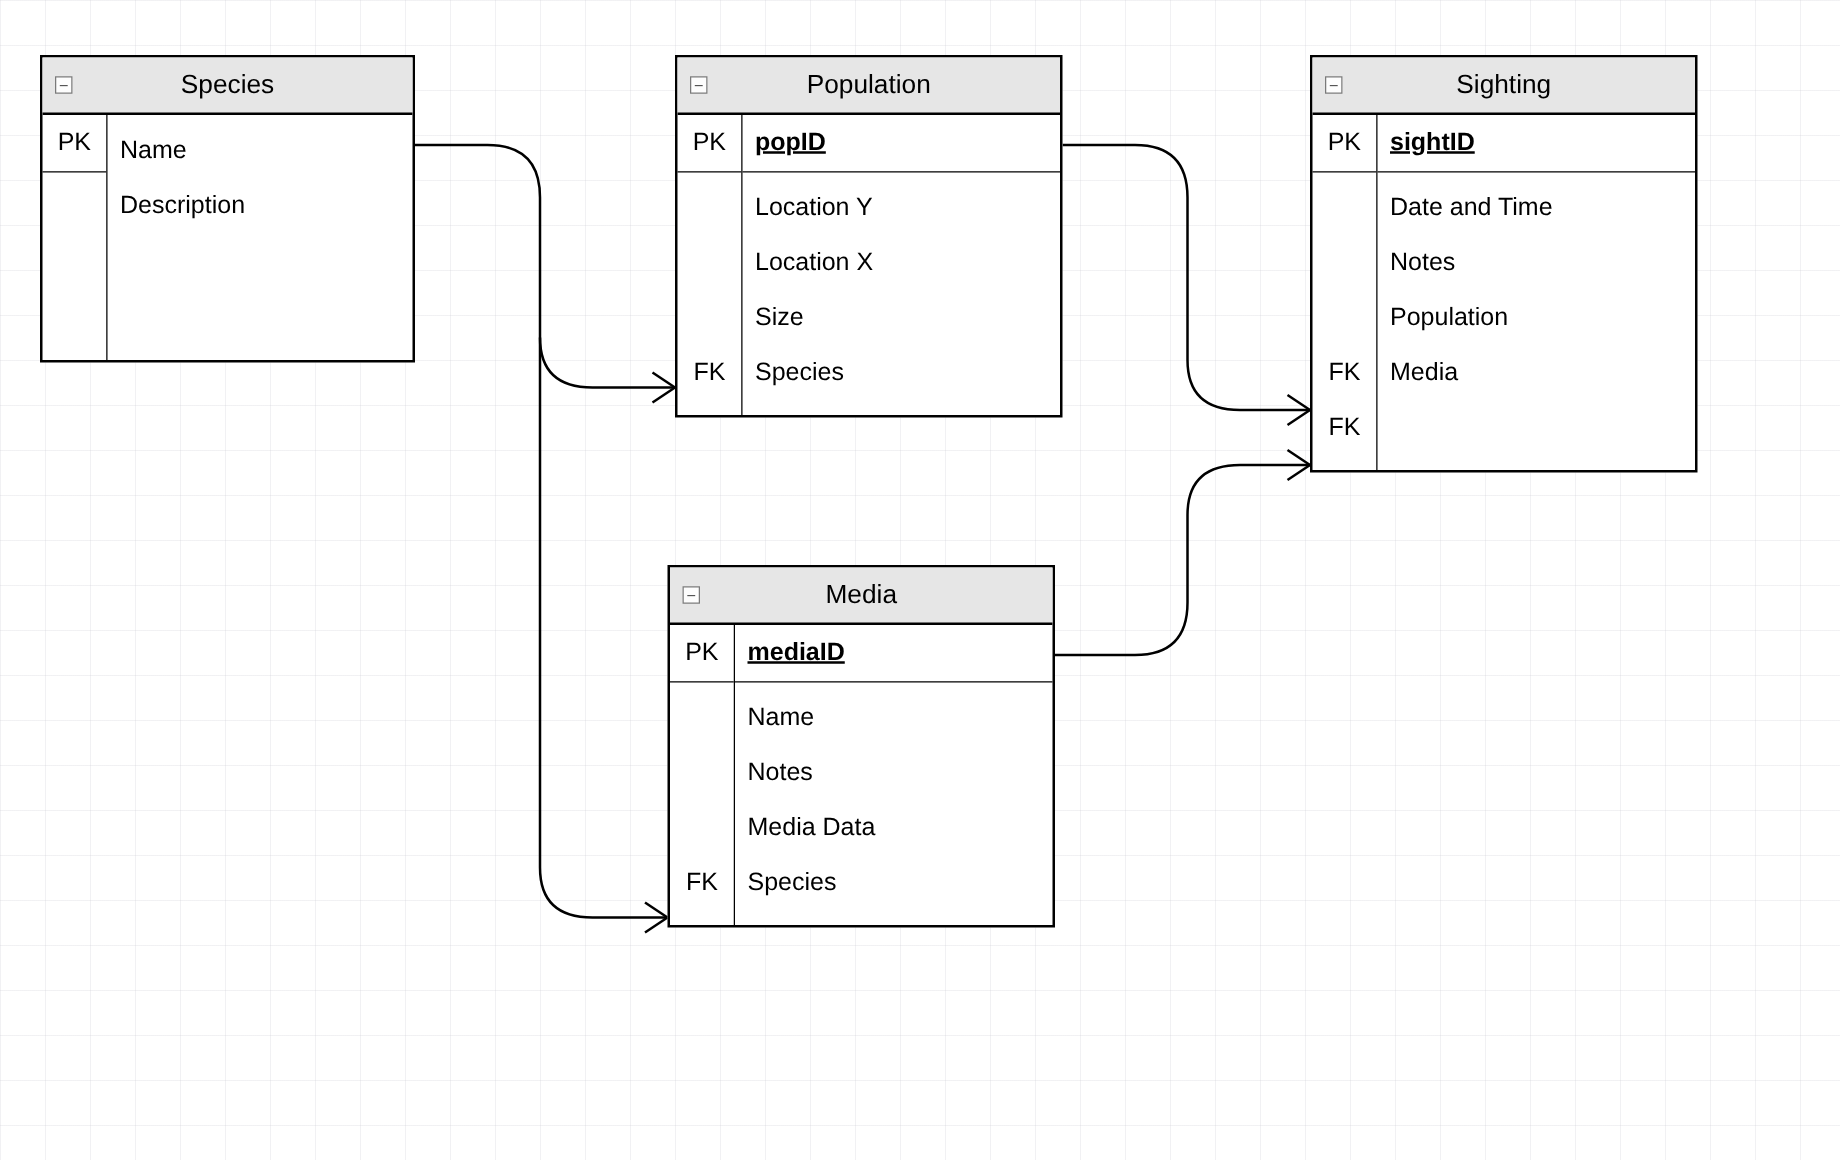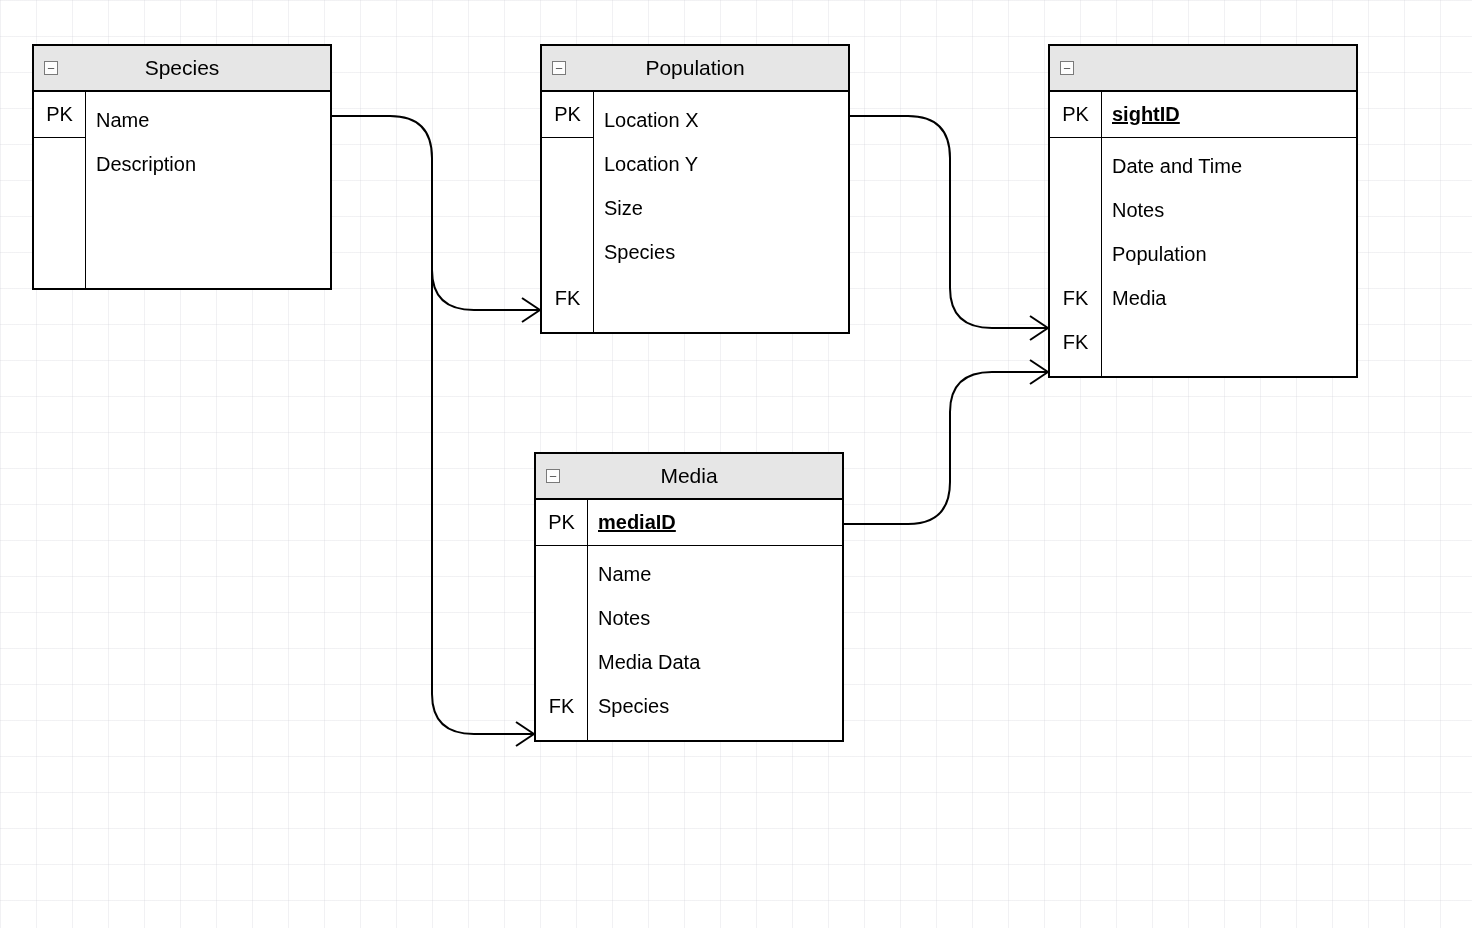--- a/index.html
+++ b/index.html
@@ -159,33 +159,37 @@
     <div class="key-col">
       <div class="pk-row key">PK</div>
       <div class="rest-rows">
         <div class="attr-row key"></div>
         <div class="attr-row key"></div>
         <div class="attr-row key"></div>
         <div class="attr-row key">FK</div>
       </div>
     </div>
     <div class="attr-col">
-      <div class="rest-rows">
+      <div class="pk-row">
+          <span class="pk-attr">popID</span>
+        </div>
+      <div class="rest-rows">
+        <div class="attr-row">Location Y</div>
         <div class="attr-row">Location X</div>
-        <div class="attr-row">Location Y</div>
         <div class="attr-row">Size</div>
         <div class="attr-row">Species</div>
       </div>
     </div>
   </div>
 </div>
 
 <div class="entity" style="left:1048px; top:44px; width:310px;">
   <div class="entity-header">
     <span class="collapse-icon">−</span>
+    <span class="entity-title">Sighting</span>
   </div>
   <div class="entity-body">
     <div class="key-col">
       <div class="pk-row key">PK</div>
       <div class="rest-rows">
         <div class="attr-row key"></div>
         <div class="attr-row key"></div>
         <div class="attr-row key"></div>
         <div class="attr-row key">FK</div>
         <div class="attr-row key">FK</div>

